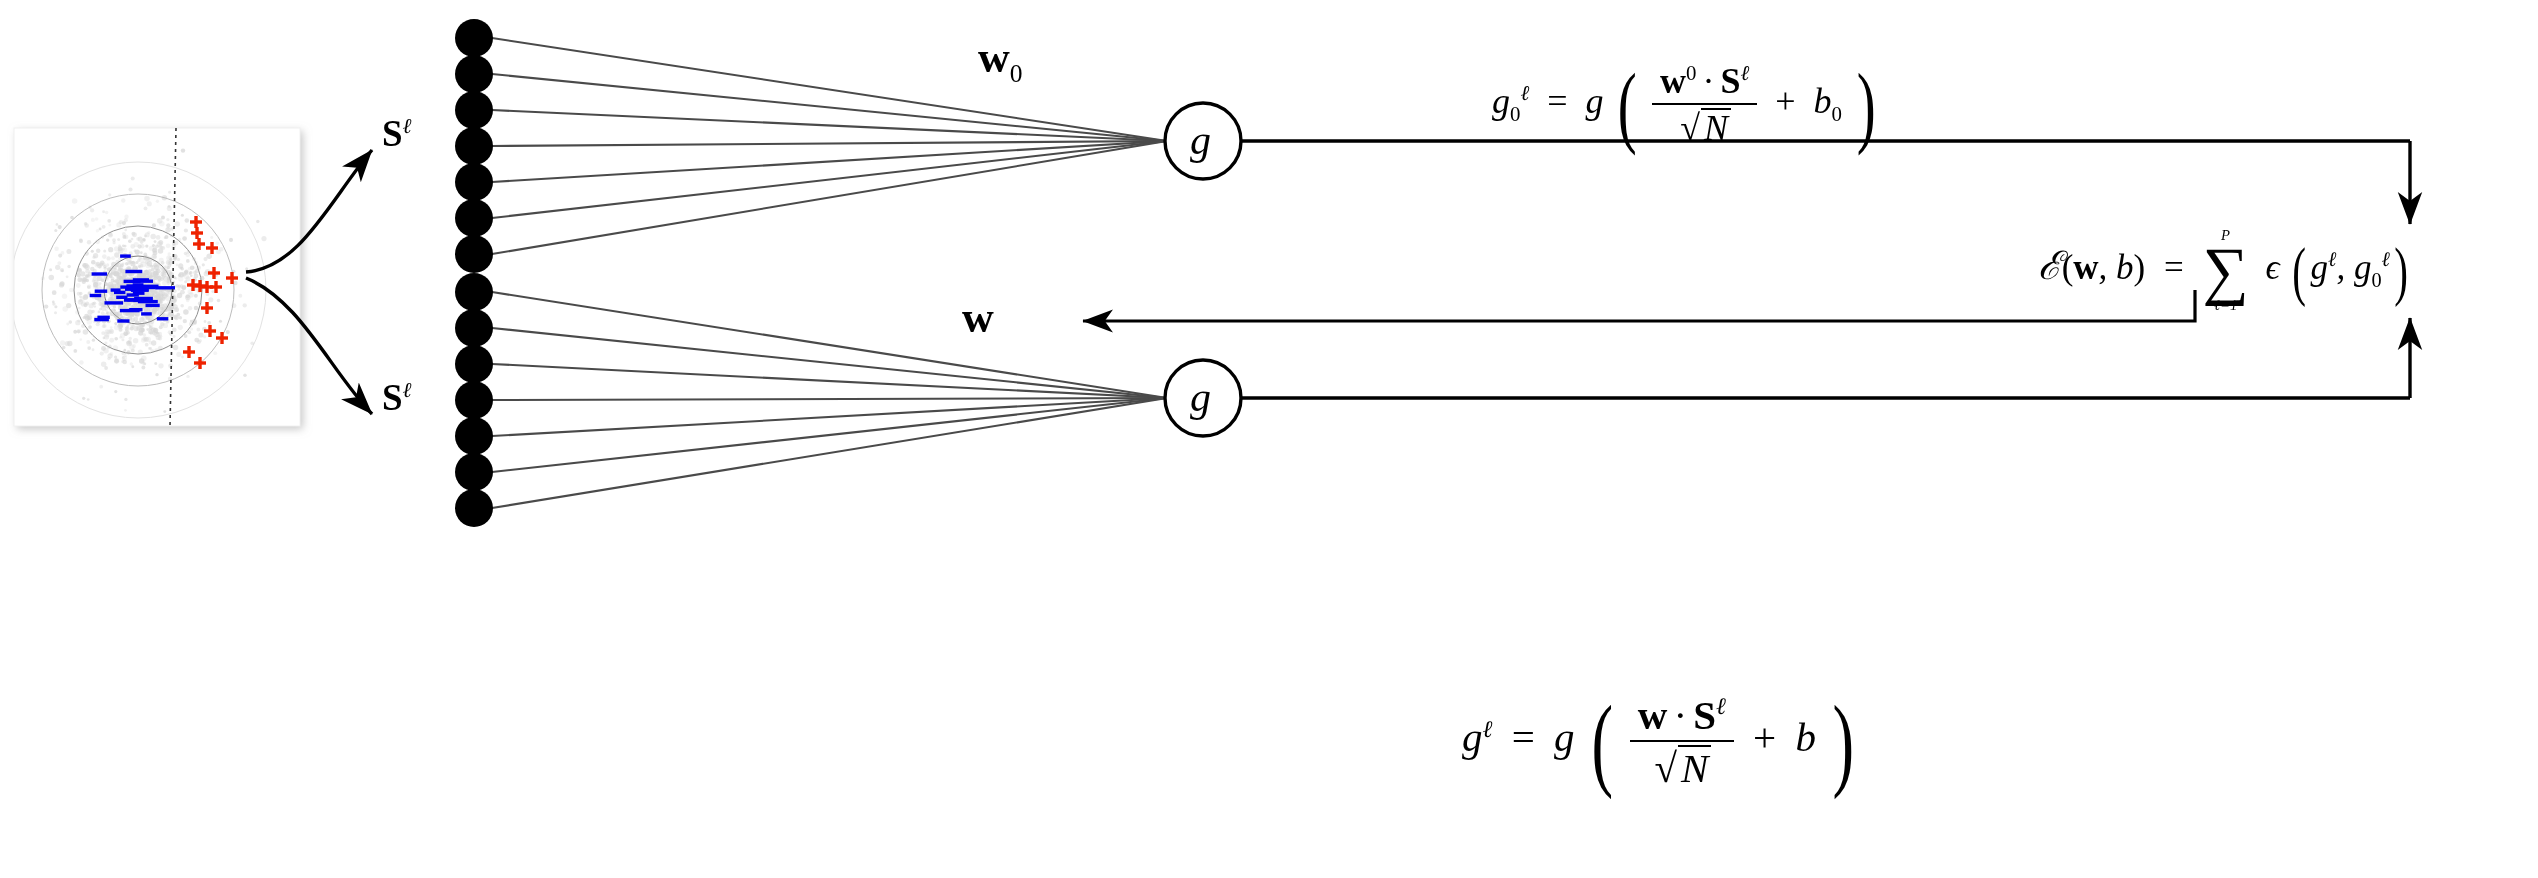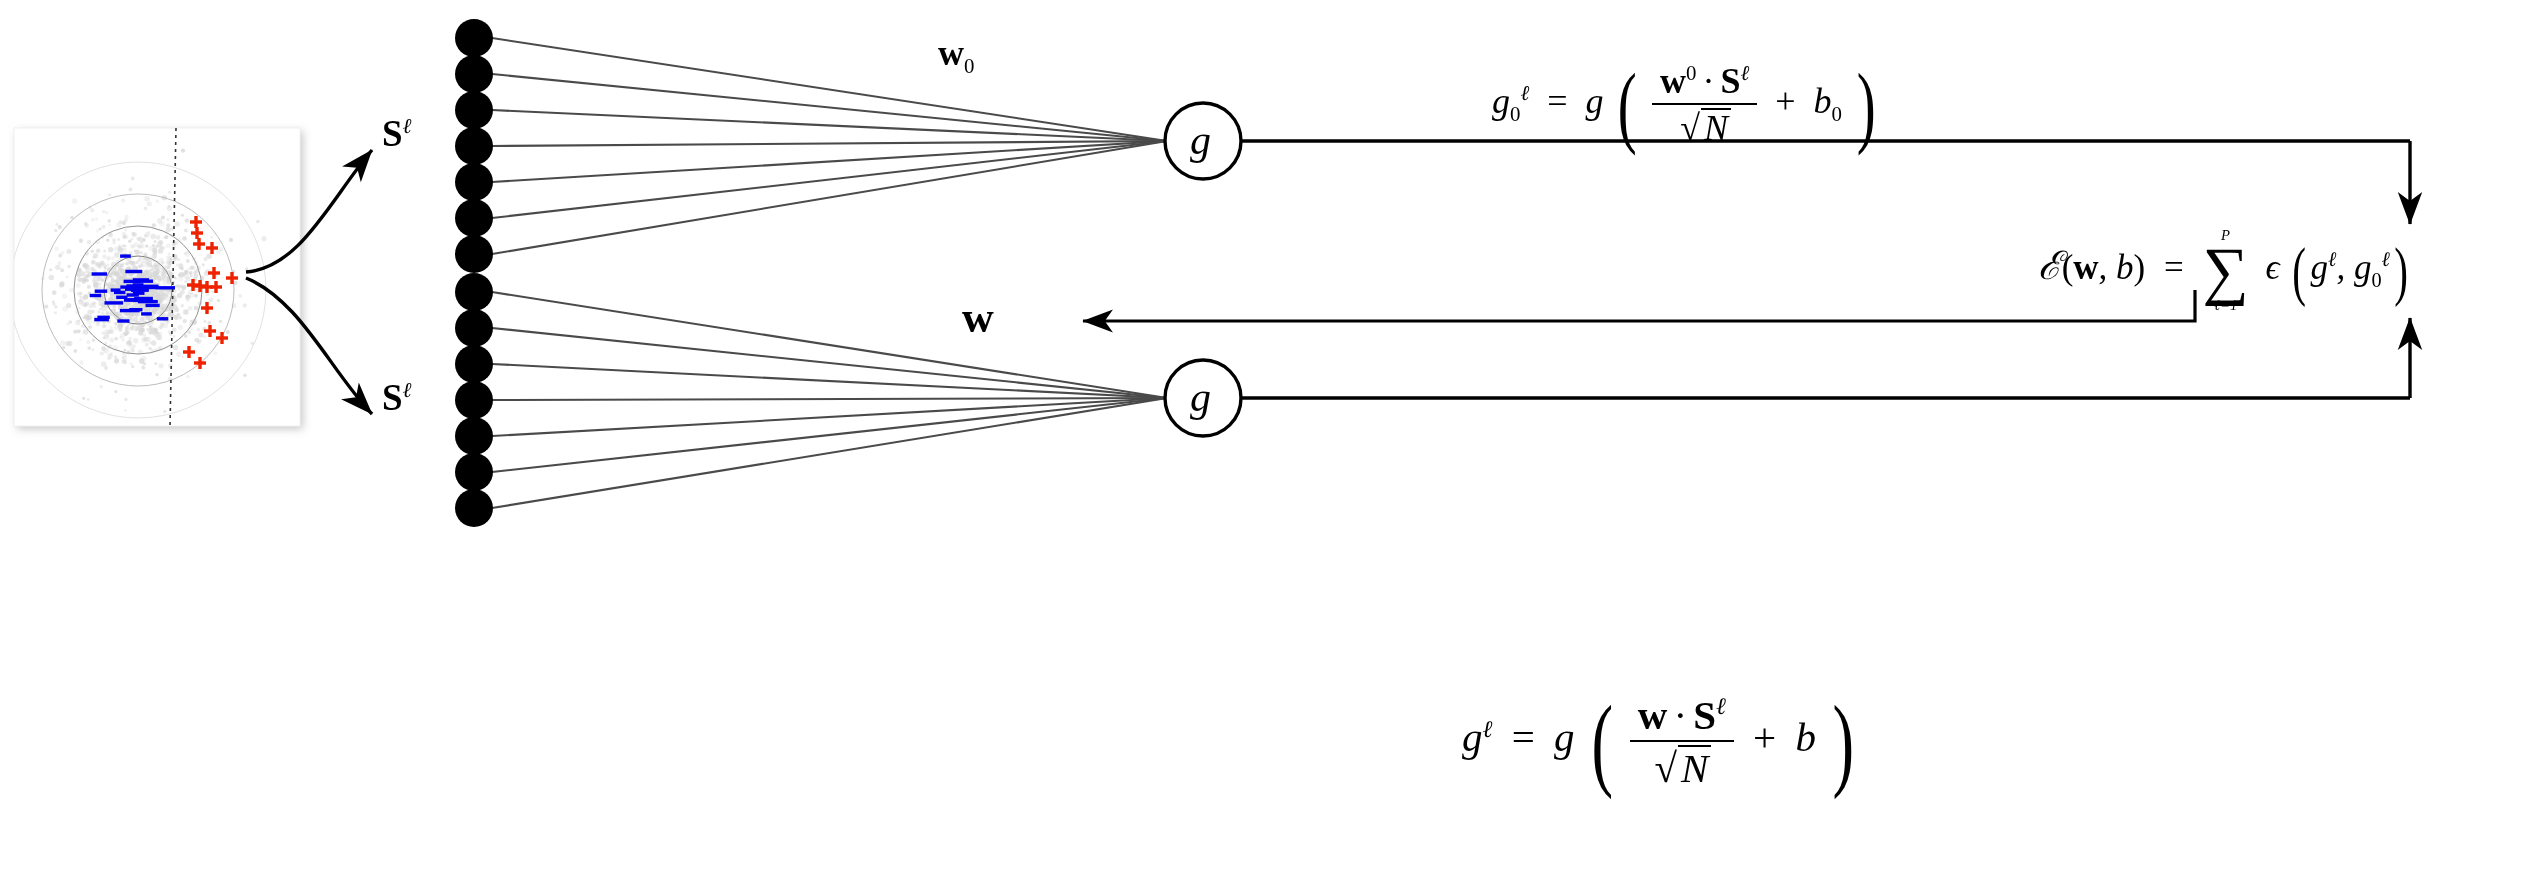--- a/index.html
+++ b/index.html
@@ -1626,21 +1626,21 @@
   </svg>
 
   <div class="mathtxt" style="left:382px;top:112px;font-size:37px;">
     <span class="bd">S</span><sup>ℓ</sup>
   </div>
 
   <div class="mathtxt" style="left:382px;top:376px;font-size:37px;">
     <span class="bd">S</span><sup>ℓ</sup>
   </div>
 
-  <div class="mathtxt" style="left:938px;top:32px;font-size:36px;">
+  <div class="mathtxt" style="left:978px;top:32px;font-size:44px;">
     <span class="bd">w</span><sub class="num">0</sub>
   </div>
 
   <div class="mathtxt" style="left:962px;top:292px;font-size:44px;">
     <span class="bd">w</span>
   </div>
 
   <div class="mathtxt it" style="left:1190px;top:116px;font-size:42px;">g</div>
 
   <div class="mathtxt it" style="left:1190px;top:373px;font-size:42px;">g</div>

